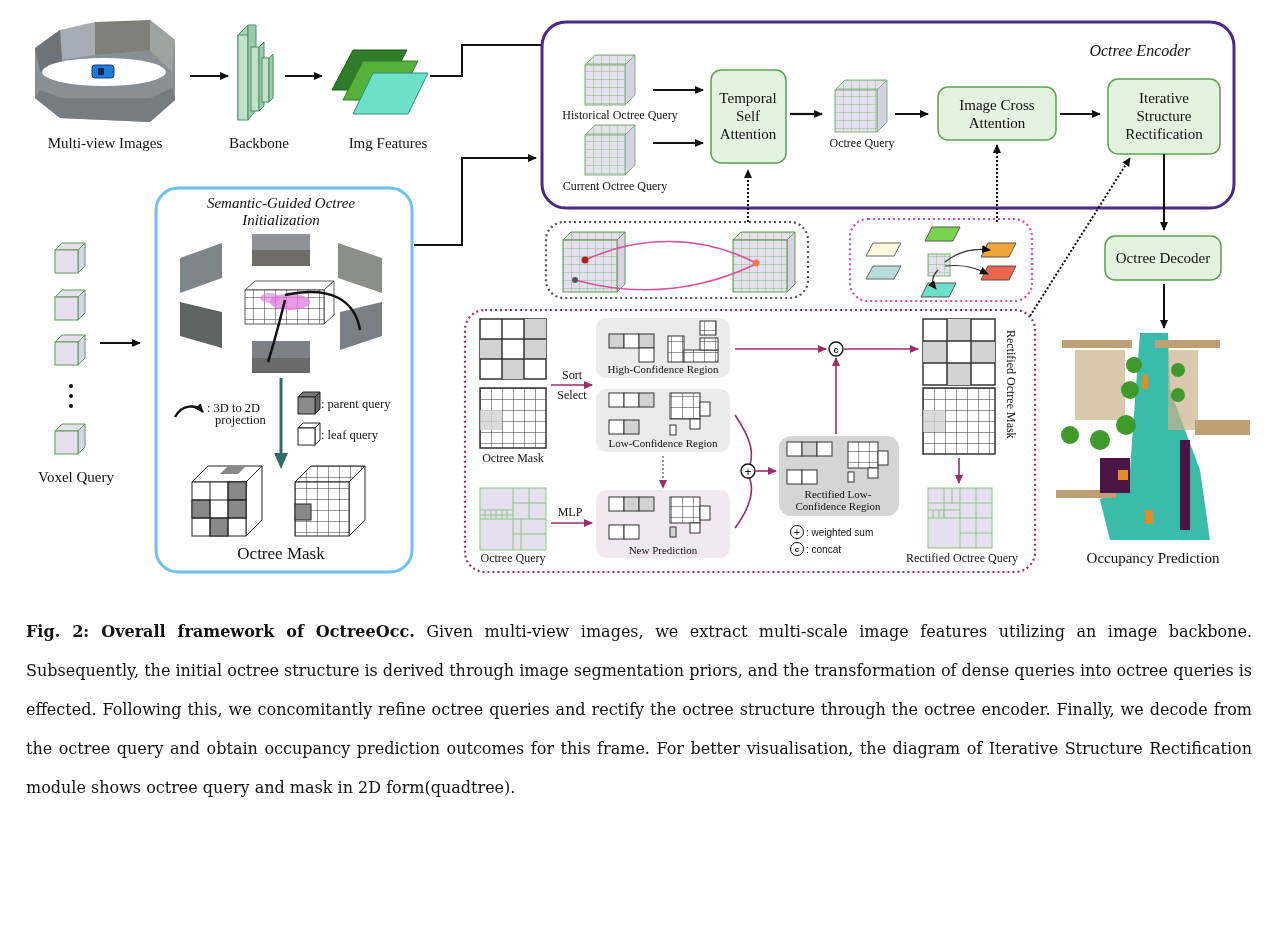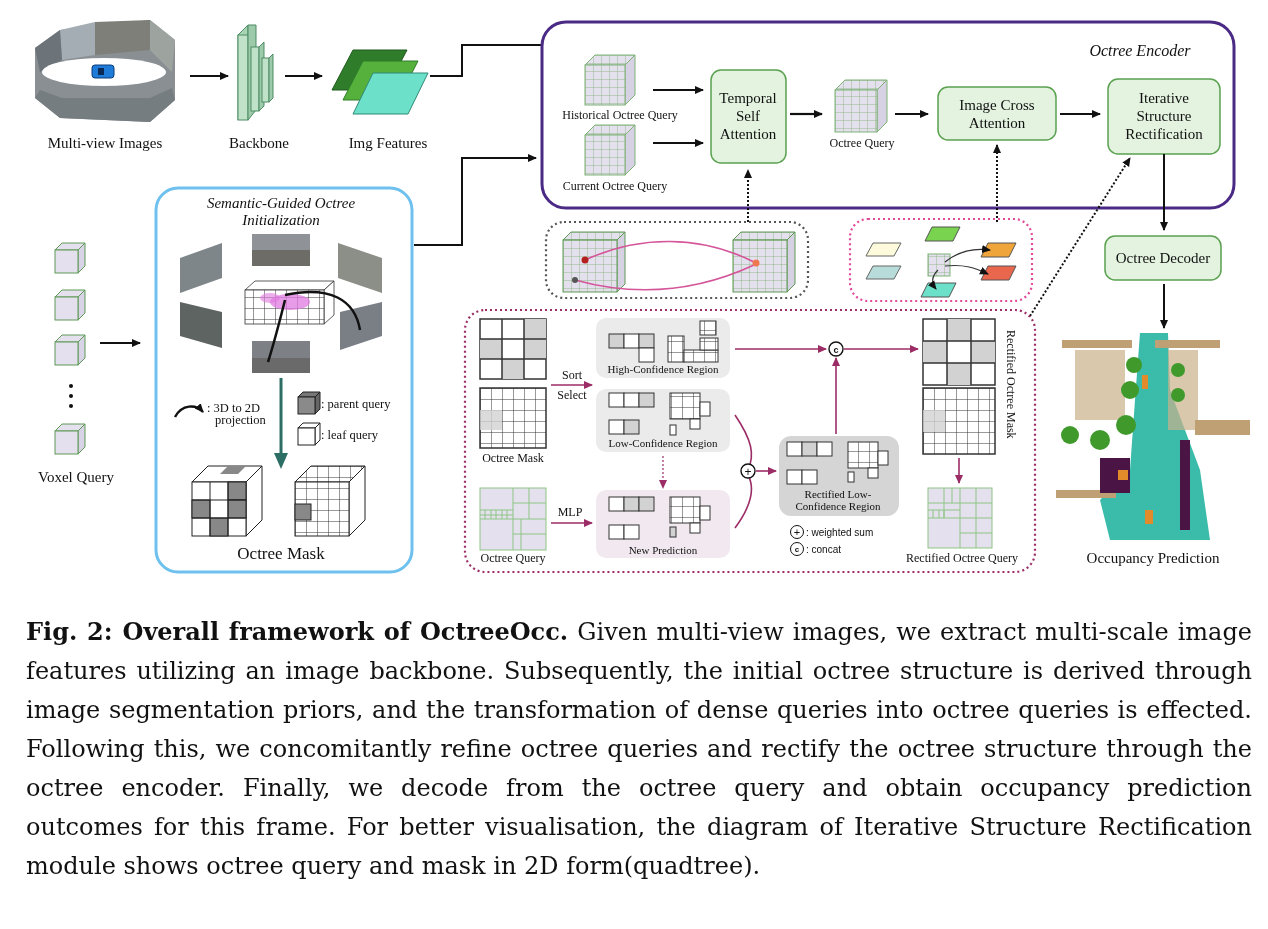--- a/index.html
+++ b/index.html
@@ -1,20 +1,20 @@
 <!DOCTYPE html>
 <html><head>
 <meta charset="utf-8">
 <style>
   html,body{margin:0;padding:0;background:#fff;}
   body{width:1268px;height:929px;position:relative;overflow:hidden;font-family:"Liberation Serif","DejaVu Serif",serif;color:#111;}
   #fig{position:absolute;left:0;top:0;width:1268px;height:600px;}
   svg text{font-family:"Liberation Serif","DejaVu Serif",serif;fill:#111;}
   .sans{font-family:"Liberation Sans","DejaVu Sans",sans-serif !important;}
-  #caption{position:absolute;left:26px;top:612px;width:1226px;font-family:"DejaVu Serif","Liberation Serif",serif;font-size:24px;line-height:39px;text-align:justify;color:#111;}
+  #caption{position:absolute;left:26px;top:612px;width:1226px;font-family:"DejaVu Serif","Liberation Serif",serif;font-size:16px;line-height:39px;text-align:justify;color:#111;}
   #caption b{font-weight:bold;}
 </style>
 </head>
 <body>
 
 <svg id="fig" viewBox="0 0 1268 600" width="1268" height="600" xmlns="http://www.w3.org/2000/svg">
   <defs>
     <marker id="ah" markerWidth="10" markerHeight="10" refX="8" refY="5" orient="auto" markerUnits="userSpaceOnUse">
       <path d="M0,1 L9,5 L0,9 z" fill="#111"></path>
     </marker>

